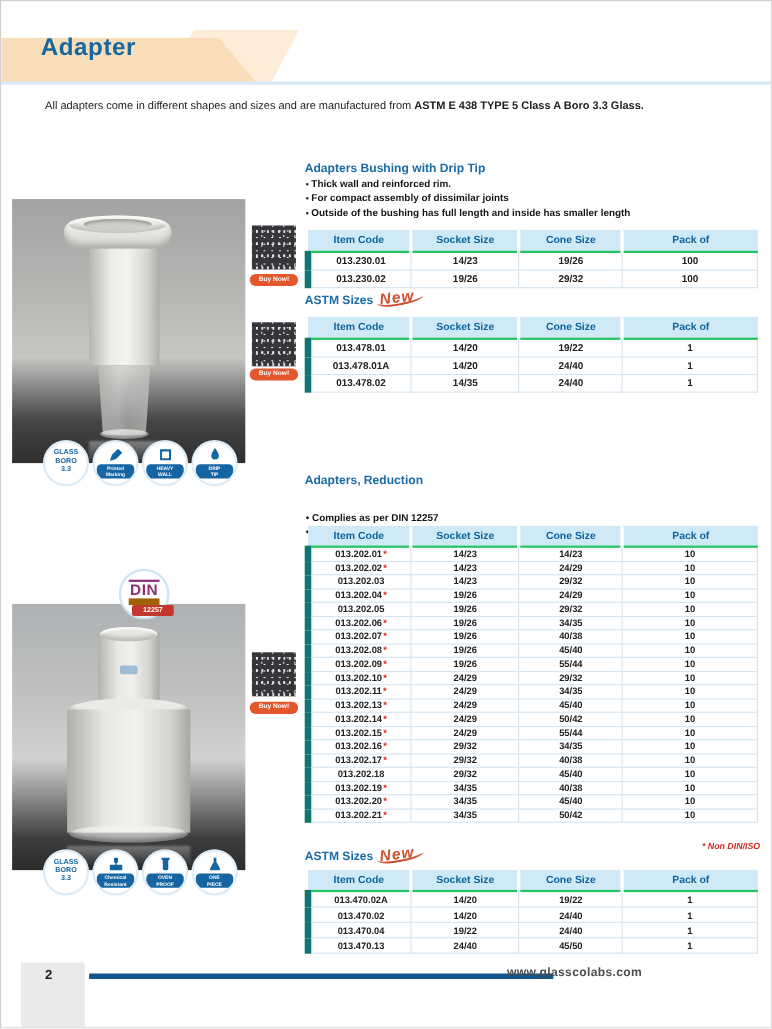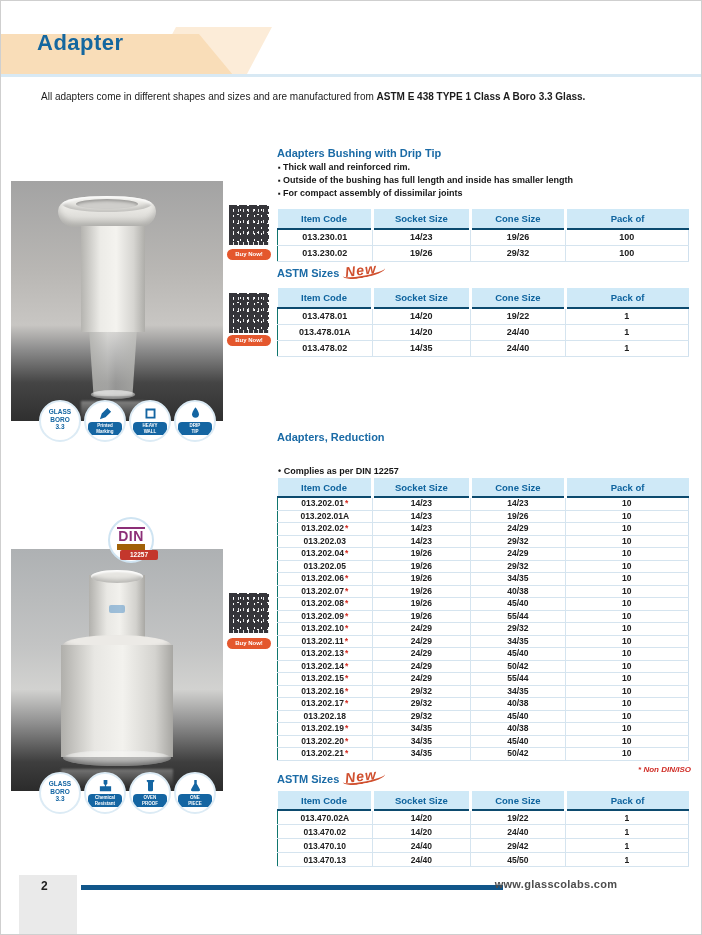--- a/index.html
+++ b/index.html
@@ -91,50 +91,50 @@
   .new-stamp{position:absolute;font-size:14px;font-weight:700;font-style:italic;color:#d0502f;
              transform:rotate(-7deg);letter-spacing:1px;}
   .new-stamp::after{content:"";position:absolute;left:-3px;right:-8px;bottom:0;height:7px;
              border-bottom:2px solid #d0502f;border-radius:0 0 90% 70%/0 0 100% 100%;transform:rotate(-3deg);}
   .footnote{position:absolute;left:560px;top:764px;width:130px;text-align:right;
             font-size:8px;font-weight:700;font-style:italic;color:#cf2b24;}
 
   
   .ctable{position:absolute;left:276px;width:412px;border-collapse:collapse;table-layout:fixed;}
   .ctable th{background:#cfe9f7;color:#0e639e;font-weight:700;text-align:center;
-             border-right:3px solid #fff;border-bottom:2px solid #0c4a6e;}
+             border-right:3px solid #fff;border-bottom:2px solid #22c55e;}
   .ctable th:last-child{border-right:none;}
   .ctable td{background:#fff;color:#202020;font-weight:700;text-align:center;border:1px solid #d5e4ef;}
-  .ctable tr td:first-child{border-left:1px solid #0f766e;margin-top:48px;}
+  .ctable tr td:first-child{border-left:6px solid #0f766e;margin-top:48px;}
   .ctable tr td:last-child{border-right:1px solid #cfe0ee;}
   .t1{top:208px;} .t2{top:287px;} .t3{top:477px;} .t4{top:790px;}
   .t1 th,.t2 th{font-size:9.5px;padding:4px 2px;}
   .t1 td,.t2 td{font-size:9px;line-height:11px;padding:2px;}
   .t3 th,.t4 th{font-size:9.5px;padding:3.5px 2px;}
   .t3 td{font-size:8.5px;line-height:9.5px;padding:1px 2px;}
   .t4 td{font-size:8.5px;line-height:10px;padding:1.5px 2px;}
   .star{color:#d42a20;font-weight:700;margin-left:1px;}
 
   
   .foot-box{position:absolute;left:18px;top:874px;width:58px;height:59px;background:#eaeaea;}
   .page-num{position:absolute;left:40px;top:878px;font-size:12px;font-weight:700;color:#222;}
   .foot-bar{position:absolute;left:80px;top:884px;width:422px;height:5px;background:#11568a;}
-  .site{position:absolute;left:460px;top:877px;width:190px;text-align:center;
+  .site{position:absolute;left:460px;top:877px;width:190px;text-align:left;
         font-size:11px;font-weight:700;color:#4d4d4d;letter-spacing:.3px;}
 </style>
 </head>
 <body>
 
 <div class="page">
 
   <div class="banner-accent"></div>
   <div class="banner"></div>
   <div class="page-title">Adapter</div>
   <div class="header-rule"></div>
-  <div class="intro"><span>All adapters come in different shapes and sizes and are manufactured from </span><b>ASTM E 438 TYPE 1 Class A Boro 3.3 Glass.</b></div>
+  <div class="intro"><span>All adapters come in different shapes and sizes and are manufactured from </span><b>ASTM E 438 TYPE 5 Class A Boro 3.3 Glass.</b></div>
 
   <div class="photo photo1">
     <div class="gpart p1-rim"></div>
     <div class="gpart p1-rimtop"></div>
     <div class="gpart p1-rimhole"></div>
     <div class="gpart p1-body"></div>
     <div class="gpart p1-cone"></div>
     <div class="gpart p1-base"></div>
     <div class="gpart p1-refl"></div>
   </div>
@@ -230,22 +230,22 @@
         </div>
       </div>
     </div>
 
   <div class="qr qr3"></div>
   <div class="buy buy3">Buy Now!</div>
 
   <div class="sec-title" style="left:276px;top:146px;">Adapters Bushing with Drip Tip</div>
   <ul class="blist sq" style="left:277px;top:160px;width:410px;">
       <li>Thick wall and reinforced rim.</li>
+      <li>For compact assembly of dissimilar joints</li>
       <li>Outside of the bushing has full length and inside has smaller length</li>
-      <li>For compact assembly of dissimilar joints</li>
     </ul>
   <table class="ctable t1">
       <colgroup>
         <col style="width: 23%;">
         <col style="width: 24%;">
         <col style="width: 23%;">
         <col style="width: 30%;">
       </colgroup>
       <thead>
         <tr>
@@ -331,26 +331,20 @@
         </tr>
       </thead>
       <tbody>
         <tr>
           <td>013.202.01<span class="star">*</span></td>
           <td>14/23</td>
           <td>14/23</td>
           <td>10</td>
         </tr>
         <tr>
-          <td>013.202.01A</td>
-          <td>14/23</td>
-          <td>19/26</td>
-          <td>10</td>
-        </tr>
-        <tr>
           <td>013.202.02<span class="star">*</span></td>
           <td>14/23</td>
           <td>24/29</td>
           <td>10</td>
         </tr>
         <tr>
           <td>013.202.03</td>
           <td>14/23</td>
           <td>29/32</td>
           <td>10</td>
@@ -485,23 +479,23 @@
           <td>19/22</td>
           <td>1</td>
         </tr>
         <tr>
           <td>013.470.02</td>
           <td>14/20</td>
           <td>24/40</td>
           <td>1</td>
         </tr>
         <tr>
-          <td>013.470.10</td>
+          <td>013.470.04</td>
+          <td>19/22</td>
           <td>24/40</td>
-          <td>29/42</td>
           <td>1</td>
         </tr>
         <tr>
           <td>013.470.13</td>
           <td>24/40</td>
           <td>45/50</td>
           <td>1</td>
         </tr>
       </tbody>
     </table>

